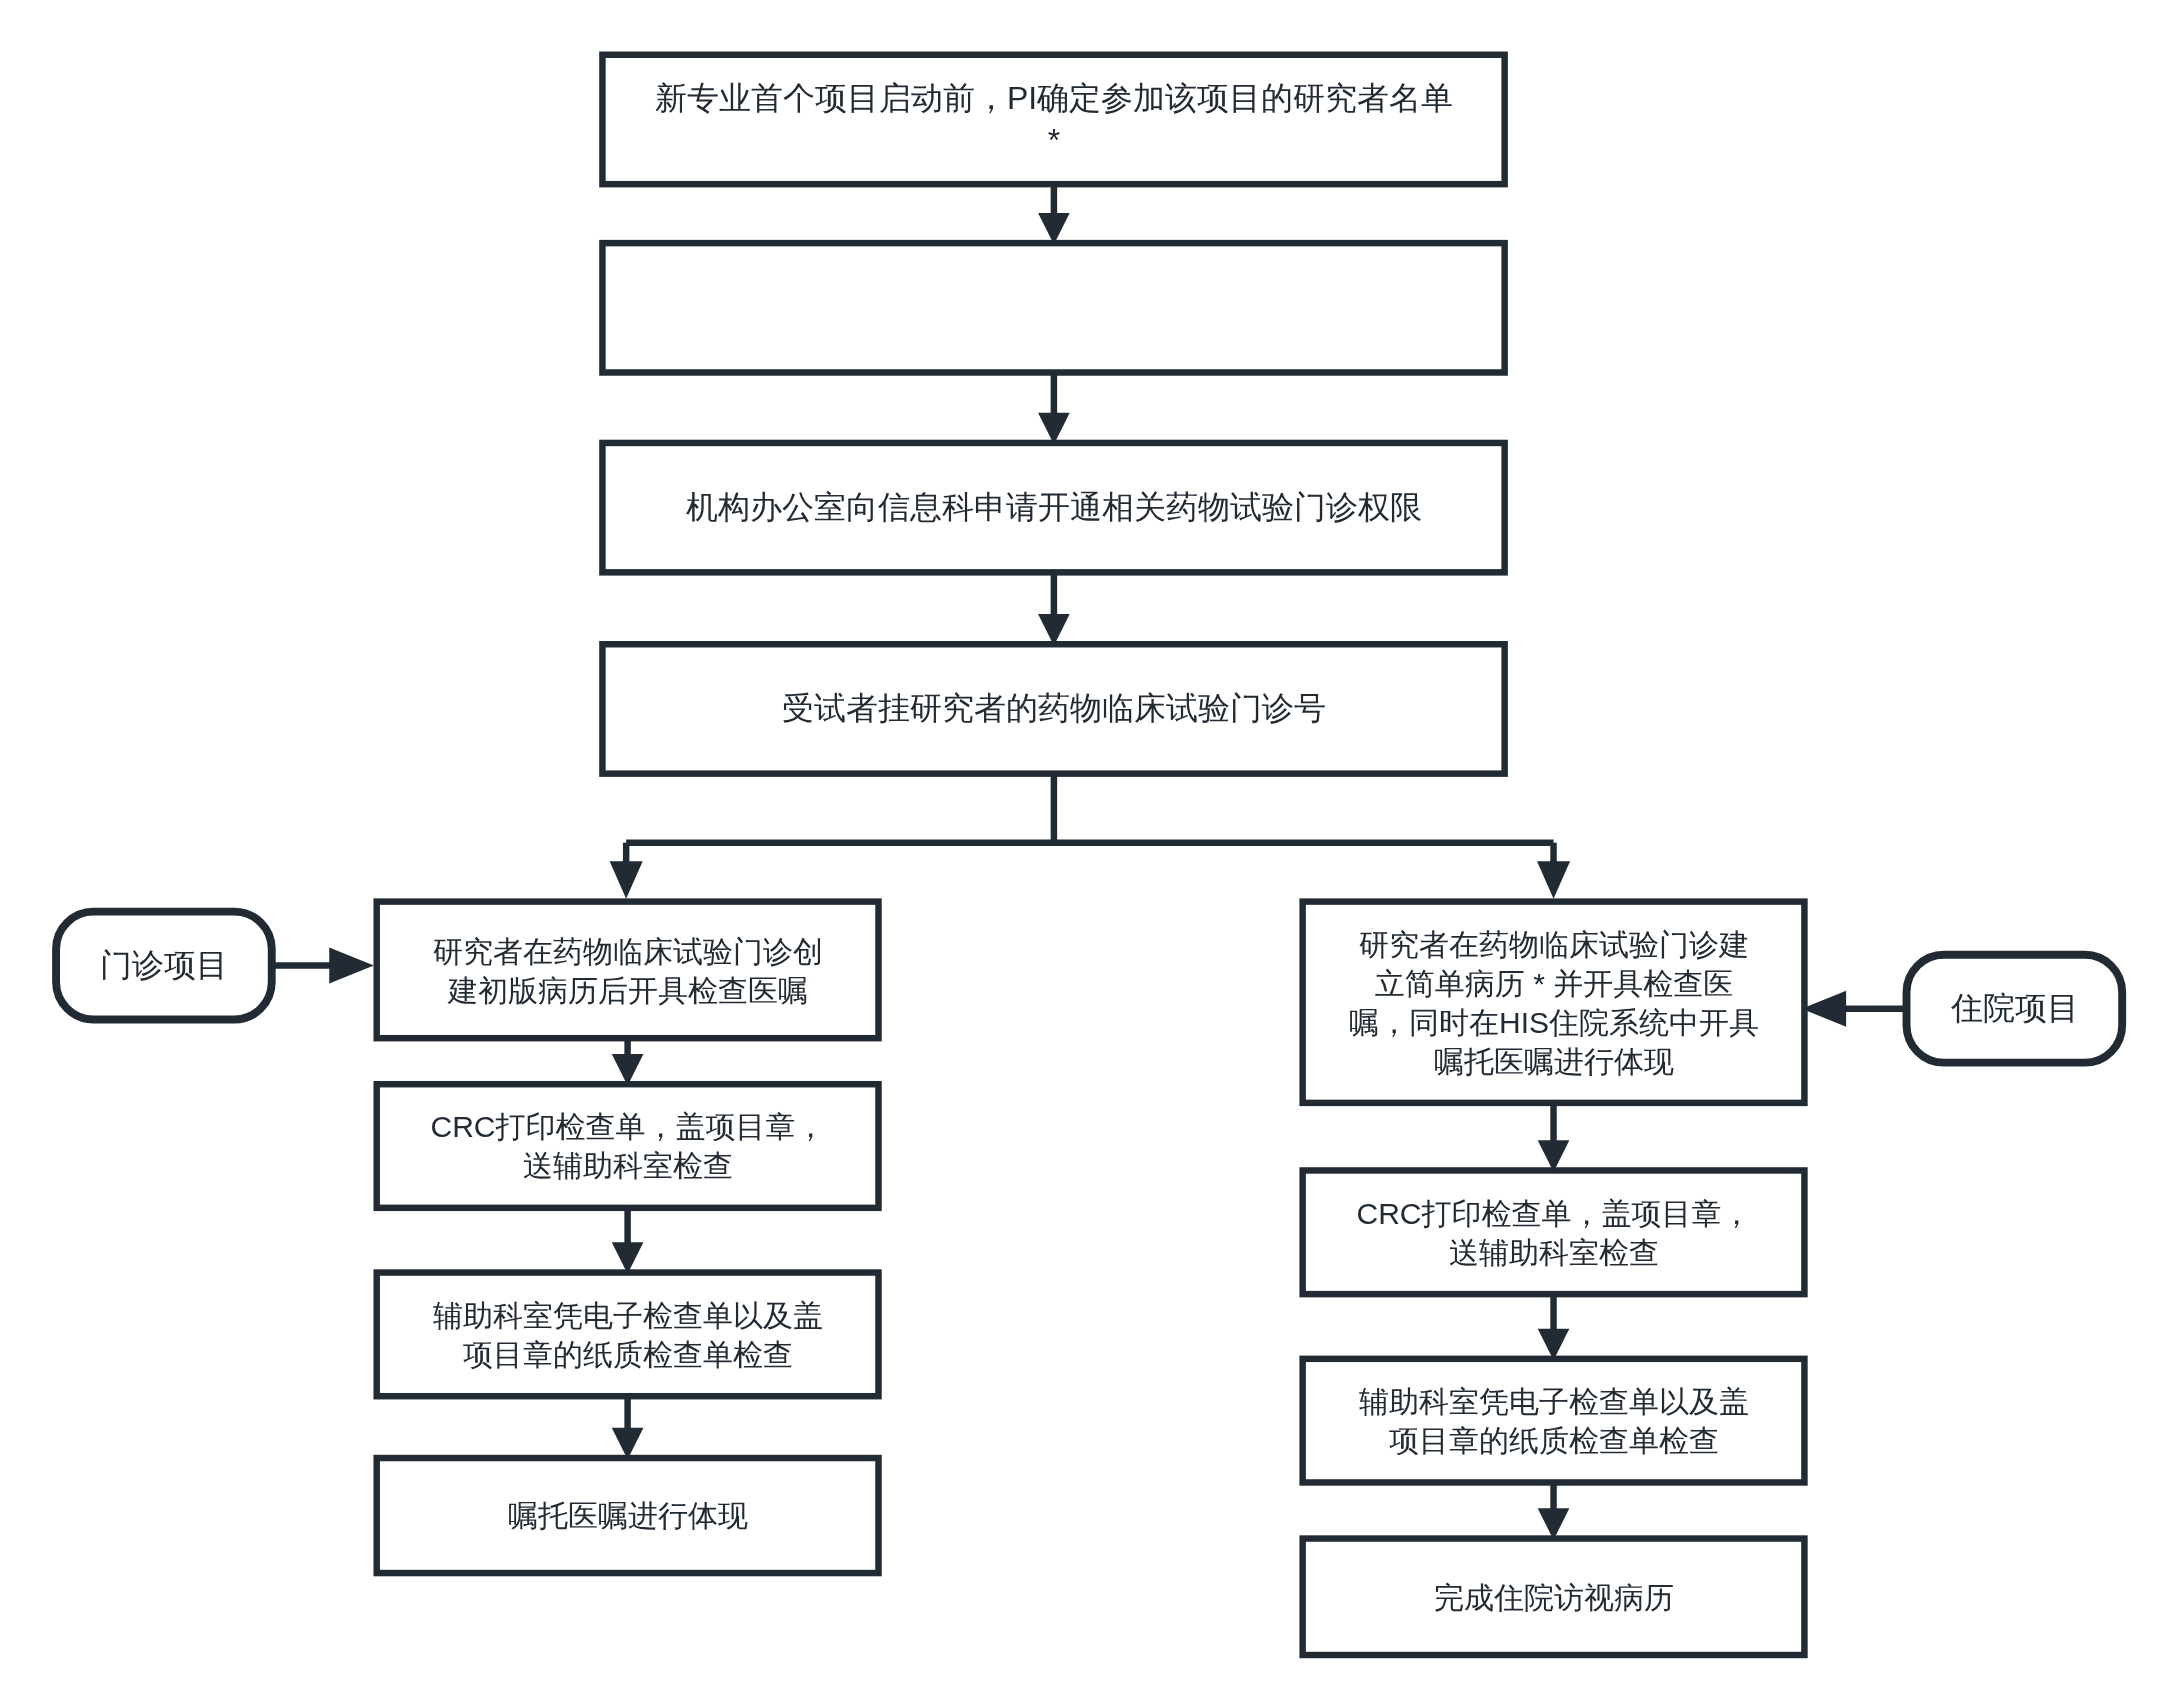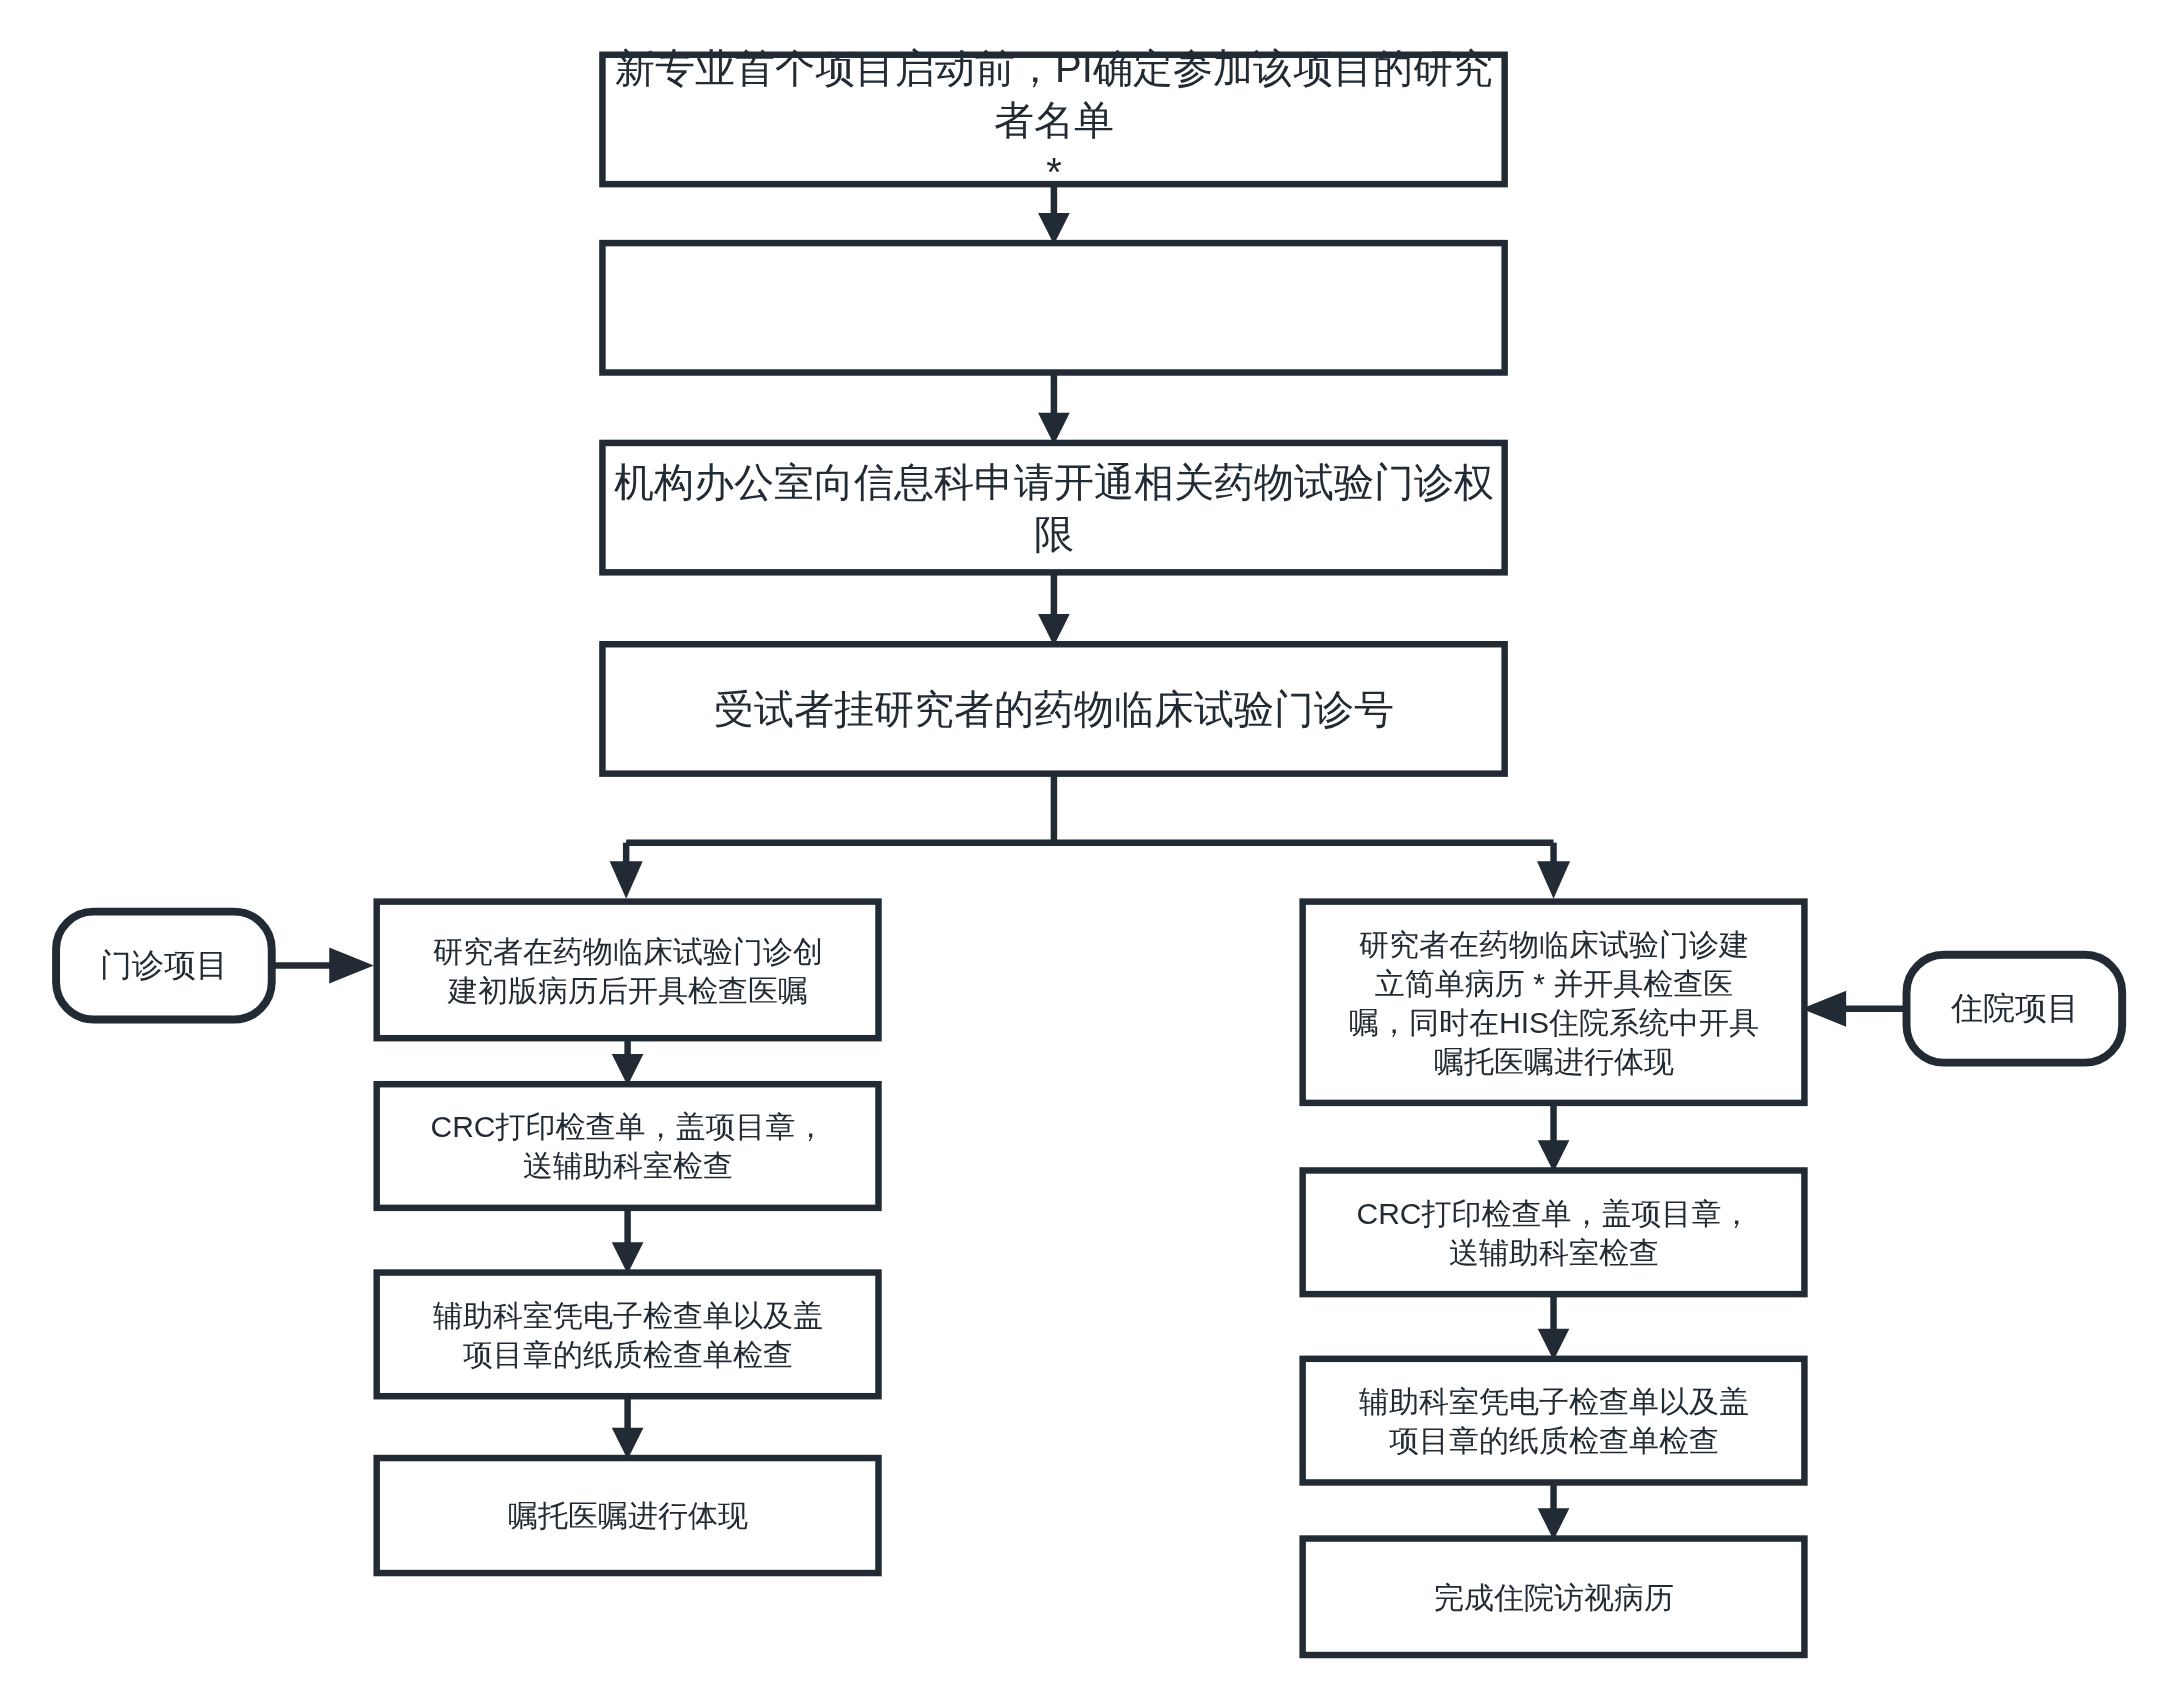--- a/index.html
+++ b/index.html
@@ -49,21 +49,21 @@
     display: flex;
     align-items: center;
     justify-content: center;
     text-align: center;
     color: #222a33;
     font-family: "Liberation Sans", "DejaVu Sans", sans-serif;
     line-height: 1.30;
     white-space: pre-line;
     pointer-events: none;
   }
-  .lbl-main   { font-size: 40px; }
+  .lbl-main   { font-size: 32px; }
   .lbl-branch { font-size: 30px; }
   .lbl-term   { font-size: 32px; }
 </style>
 </head>
 <body>
 
 <div id="flow-root">
 
   <svg id="flow-svg" viewBox="0 0 3006 2370" xmlns="http://www.w3.org/2000/svg">
 

